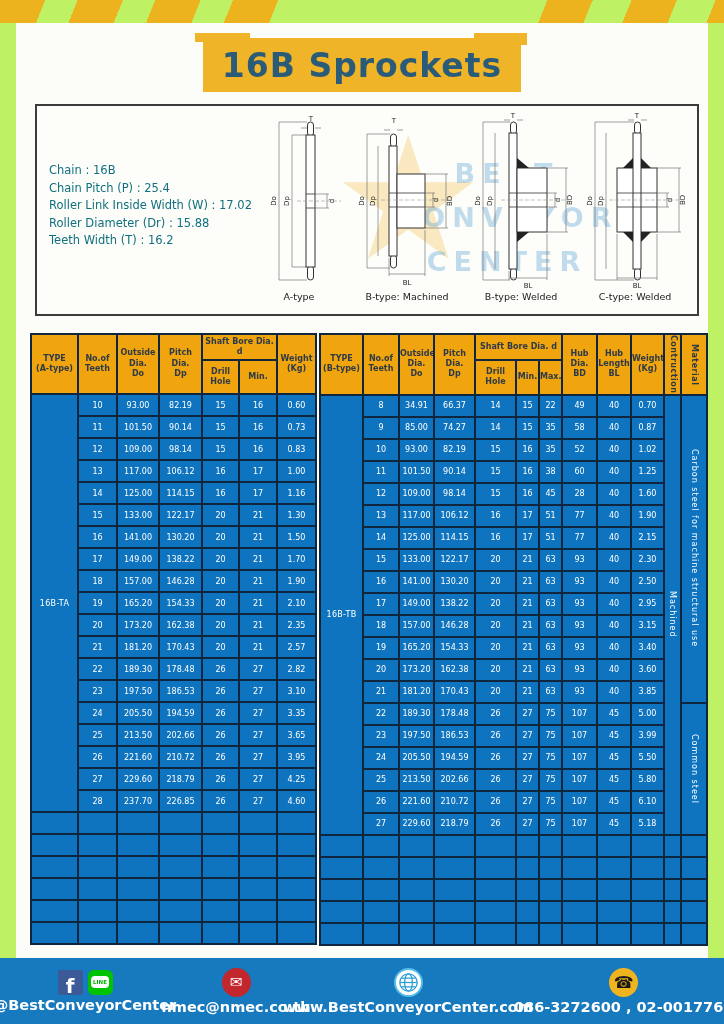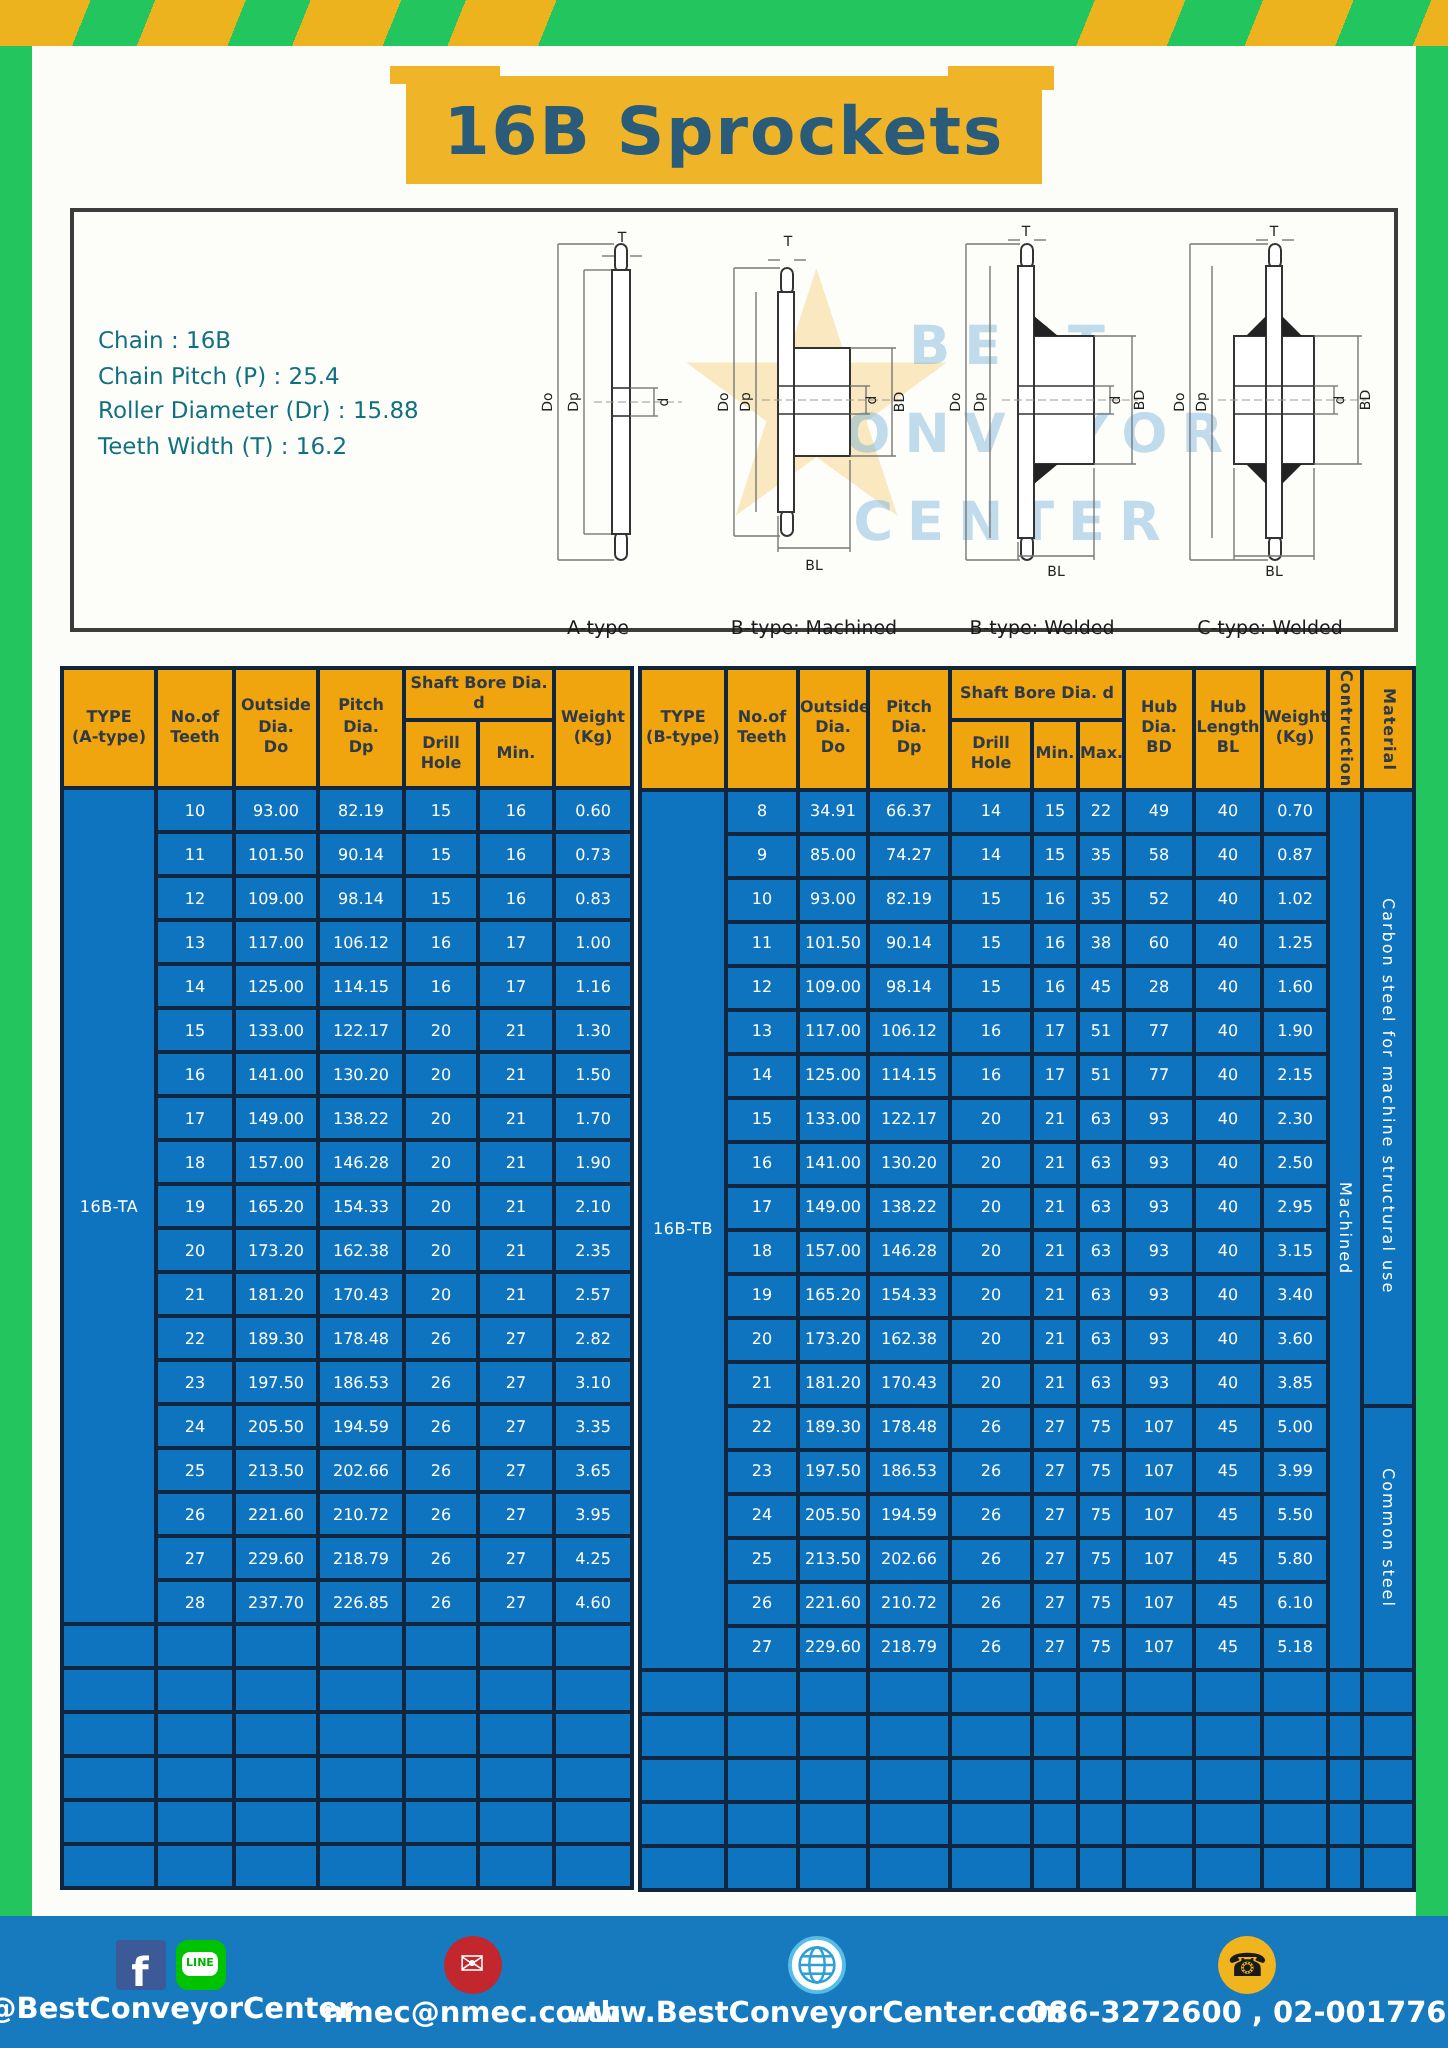--- a/index.html
+++ b/index.html
@@ -1,16 +1,16 @@
 <!DOCTYPE html>
 <html><head>
 <meta charset="utf-8">
 <style>
   html,body{margin:0;padding:0;background:#1779BE;}
-  .page{position:relative;width:724px;height:1024px;overflow:hidden;background:#22c55e;
+  .page{position:relative;width:724px;height:1024px;overflow:hidden;background:#bef264;
         font-family:"DejaVu Sans","Liberation Sans",sans-serif;}
   
   .hz{position:absolute;top:0;height:23px;}
   .hz-left{left:0;width:292px;background:repeating-linear-gradient(112deg,#EDB31E 0 42px,rgba(0,0,0,0) 42px 72px);}
   .hz-right{left:528px;width:196px;background:repeating-linear-gradient(112deg,rgba(0,0,0,0) 0 18px,#EDB31E 18px 60px,rgba(0,0,0,0) 60px 78px);}
   
   .sheet{position:absolute;left:16px;top:23px;width:692px;height:935px;background:#FCFCF9;}
   .tab{position:absolute;background:#EFB428;}
   .tab1{left:195px;top:33px;width:55px;height:9px;}
   .tab2{left:474px;top:33px;width:53px;height:12px;}
@@ -20,21 +20,21 @@
   
   .panel{position:absolute;left:35px;top:104px;width:664px;height:212px;background:#FDFDFA;
          border:2px solid #3c3c3c;box-sizing:border-box;}
   .specs{position:absolute;left:12px;top:56px;color:#11707F;font-weight:normal;font-size:11.5px;line-height:17.5px;white-space:nowrap;}
   .wm{position:absolute;left:285px;top:28px;width:330px;height:175px;overflow:hidden;}
   .wm-star{position:absolute;left:10px;top:-20px;font-size:170px;color:rgba(243,186,60,0.30);line-height:1;}
   .wm-text{position:absolute;left:55px;top:18px;font-weight:bold;font-size:27px;letter-spacing:7px;
            color:rgba(98,168,214,0.40);line-height:44px;text-align:center;width:260px;}
   .figs{position:absolute;left:212px;top:6px;display:flex;gap:2px;}
   figure{margin:0;display:flex;flex-direction:column;align-items:center;}
-  figcaption{font-size:9.5px;color:#1a1a1a;margin-top:19px;}
+  figcaption{font-size:9.5px;color:#1a1a1a;margin-top:1px;}
   svg text{font-size:7px;fill:#222;}
   .part{fill:#fff;stroke:#333;stroke-width:1;}
   .dim{stroke:#777;stroke-width:0.7;fill:none;}
   .cl{stroke:#999;stroke-width:0.6;stroke-dasharray:4 2;}
   .bore{stroke:#333;stroke-width:0.8;}
   .weld{fill:#222;}
   
   .tbl{position:absolute;top:333px;border-collapse:collapse;table-layout:fixed;background:#0F74C0;}
   .tbl-a{left:30px;width:286px;}
   .tbl-b{left:319px;width:388px;}
@@ -83,20 +83,21 @@
       <div class="wm-text">
         <div>BEST</div>
         <div>CONVEYOR</div>
         <div>CENTER</div>
       </div>
     </div>
 
     <div class="specs">
       <div>Chain : 16B</div>
       <div>Chain Pitch (P) : 25.4</div>
+      <div>Roller Link Inside Width (W) : 17.02</div>
       <div>Roller Diameter (Dr) : 15.88</div>
       <div>Teeth Width (T) : 16.2</div>
     </div>
 
     <div class="figs">
 
       <figure>
         <svg width="100" height="178" viewBox="0 0 100 178">
           <line class="dim" x1="52" y1="16" x2="58" y2="16"></line>
             <line class="dim" x1="66" y1="16" x2="72" y2="16"></line>

